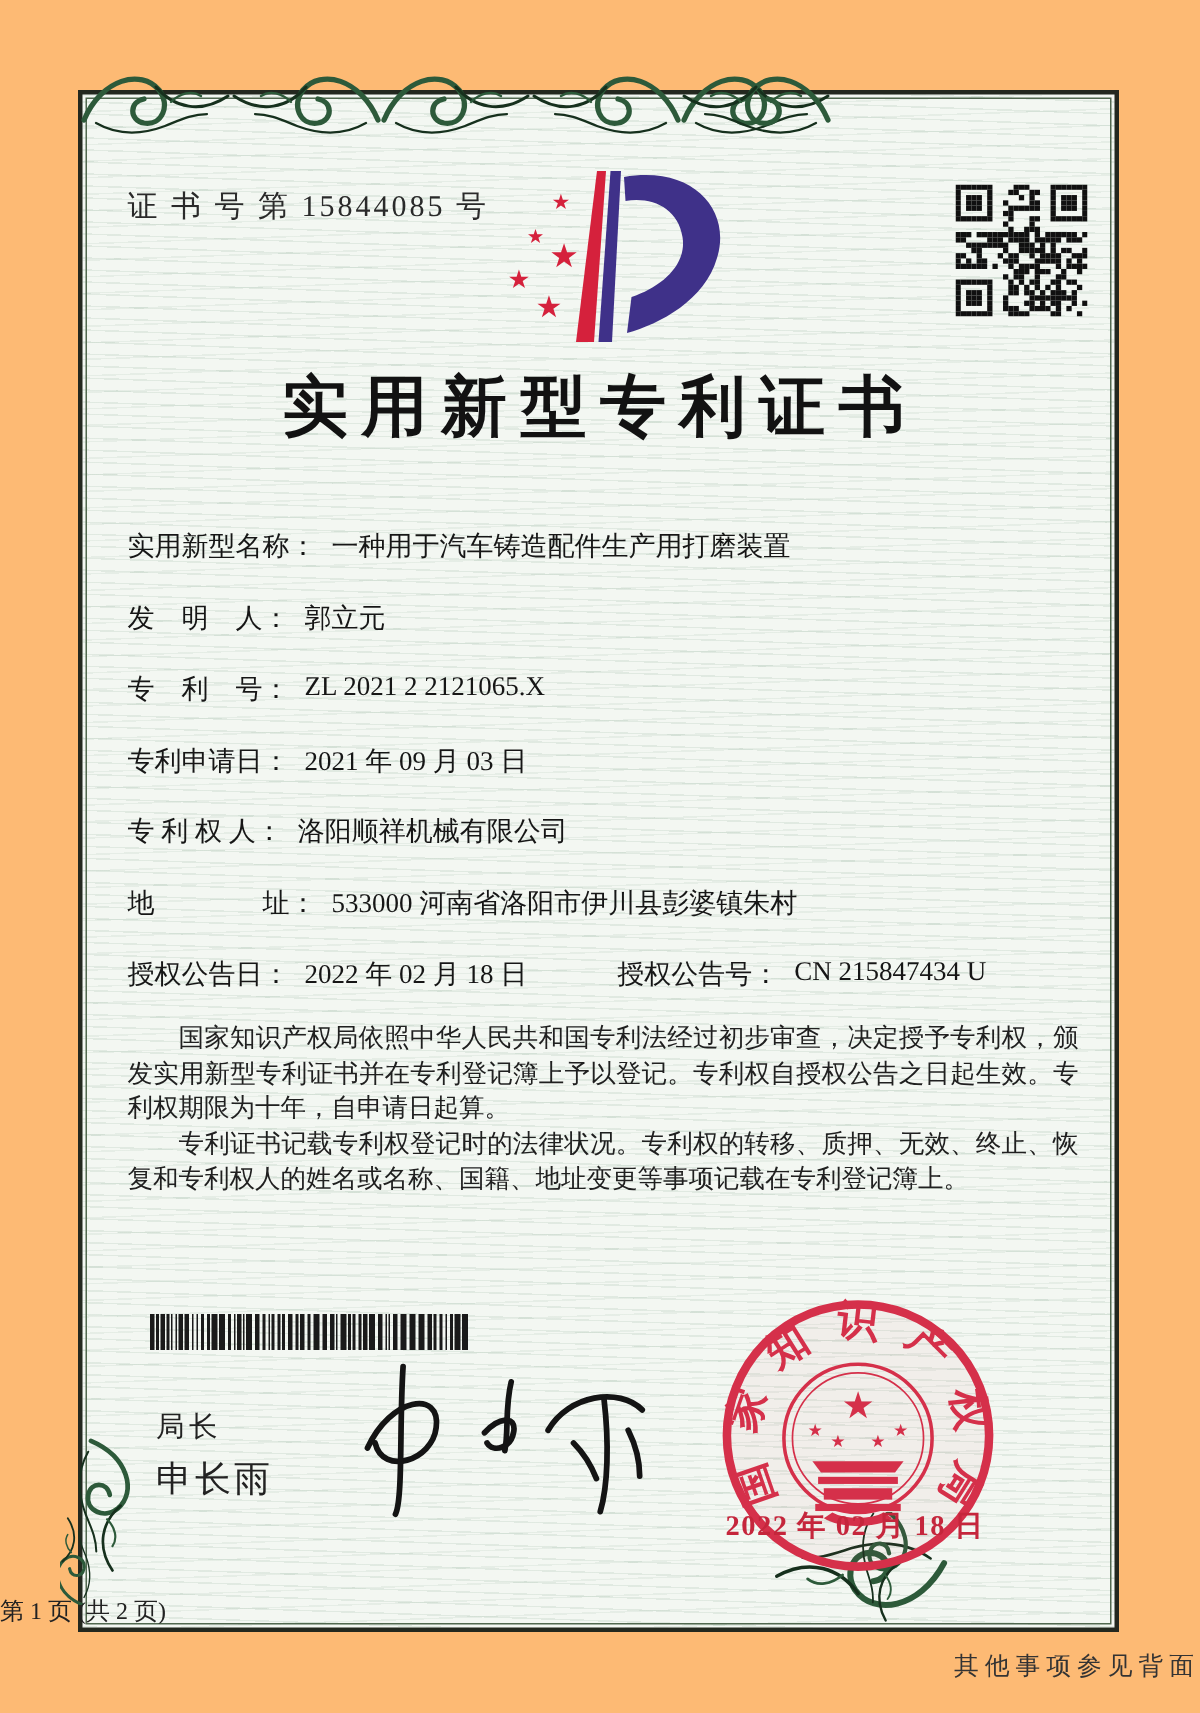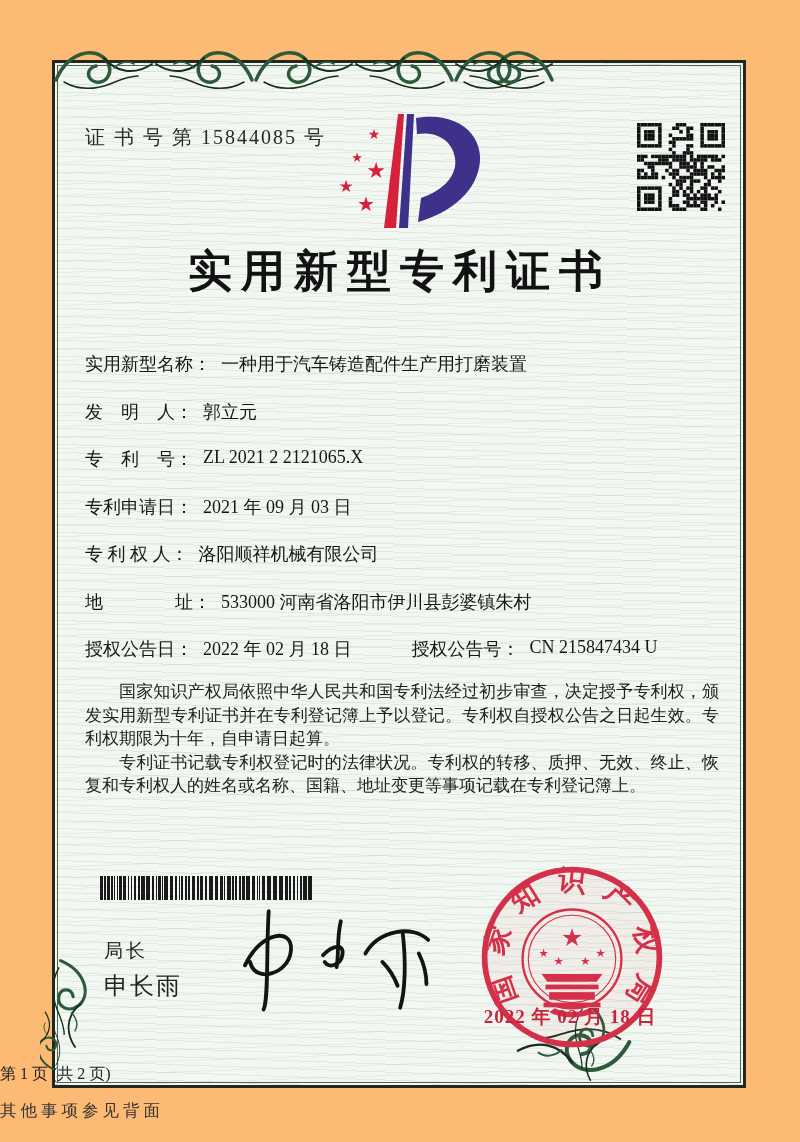--- a/index.html
+++ b/index.html
@@ -34,21 +34,21 @@
   .row .pair2{display:flex;margin-left:60px;}
   .paras{left:85px;top:680px;width:634px;font-size:17px;line-height:23.6px;text-align:justify;color:#202020;}
   .paras p{margin:0;text-indent:2em;}
   .director-label{left:104px;top:938px;font-size:19px;letter-spacing:3px;color:#222;}
   .director-name{left:104px;top:970px;font-size:24px;letter-spacing:2px;color:#222;}
   .seal-date{
     left:470px;top:1004px;width:200px;text-align:center;
     font-size:19px;color:#c5263c;letter-spacing:1px;white-space:pre;font-weight:bold;
   }
   .page-info{left:0;width:640px;top:1054px;text-align:left;font-size:16px;color:#222;white-space:pre;margin-top:10px;}
-  .back-note{left:0;width:800px;top:1100px;text-align:left;font-size:16.5px;letter-spacing:4px;color:#333;}
+  .back-note{left:0;width:800px;top:1100px;text-align:right;font-size:16.5px;letter-spacing:4px;color:#333;}
   svg{display:block;}
 </style>
 </head>
 <body>
 
 <div id="page">
 
   <div class="frame"></div>
 
   <svg width="0" height="0" style="position:absolute" aria-hidden="true">

